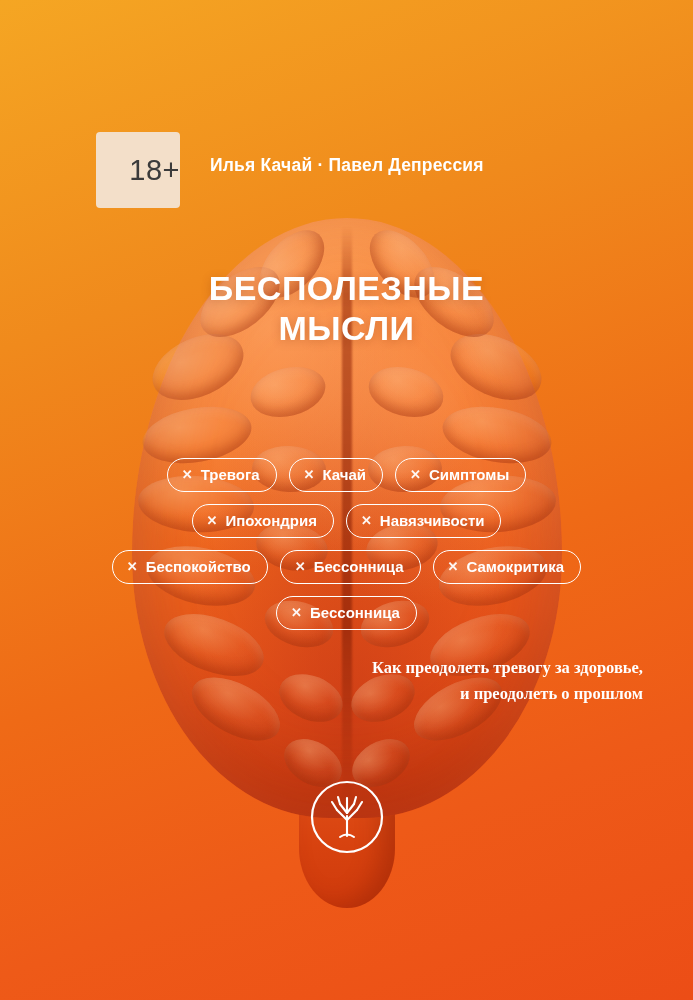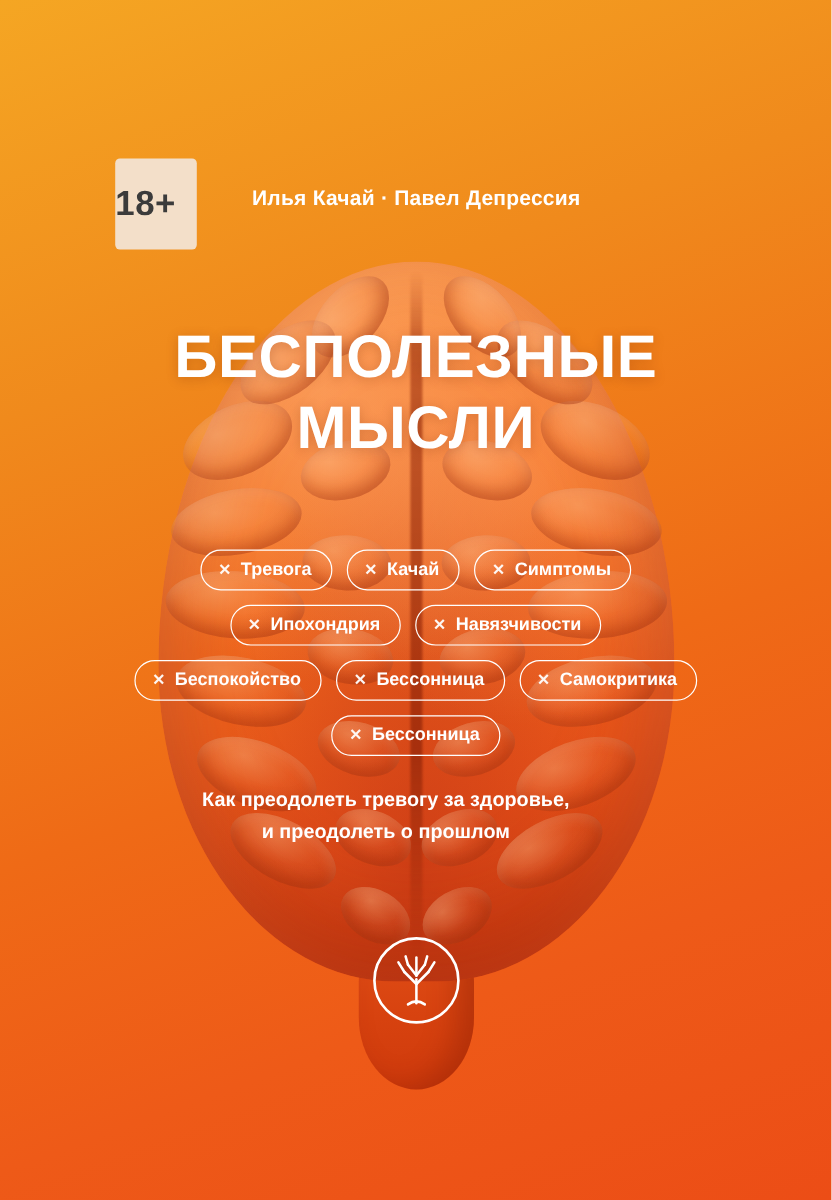--- a/index.html
+++ b/index.html
@@ -76,30 +76,30 @@
     background: radial-gradient(ellipse at 35% 30%, rgba(255,190,140,0.38) 0%, rgba(255,160,110,0.10) 45%, rgba(170,50,15,0.22) 85%);
     box-shadow: inset 0 -6px 12px rgba(150,40,10,0.35),
                 inset 0 6px 10px rgba(255,200,160,0.20);
   }
 
   
   .age-badge {
     position: absolute;
     left: 96px;
     top: 132px;
-    width: 68px;
+    width: 84px;
     height: 76px;
     background: #f3dfc9;
     border-radius: 4px;
     display: flex;
     align-items: center;
-    justify-content: flex-start;
+    justify-content: flex-end;
     color: #3b3b3b;
     font-size: 29px;
-    font-weight: bold;
+    font-weight: normal;
     letter-spacing: 0.5px;
   }
   .authors {
     position: absolute;
     left: 210px;
     top: 155px;
     width: 400px;
     color: #ffffff;
     font-size: 17.5px;
     font-weight: bold;
@@ -107,21 +107,21 @@
   }
 
   
   .title {
     position: absolute;
     left: 0;
     top: 268px;
     width: 693px;
     text-align: center;
     color: #ffffff;
-    font-size: 50px;
+    font-size: 34px;
     font-weight: bold;
     line-height: 1.18;
     letter-spacing: 0.5px;
     text-shadow: 0 2px 10px rgba(120,35,5,0.25);
   }
 
   
   .tags {
     position: absolute;
     left: 50%;
@@ -151,25 +151,26 @@
     font-weight: bold;
     opacity: 0.95;
   }
 
   
   .subtitle {
     position: absolute;
     left: 0;
     top: 655px;
     width: 643px;
-    text-align: center;
+    text-align: right;
     color: #ffffff;
     font-size: 16.5px;
     font-weight: bold;
     line-height: 1.55;
+    font-family: Liberation Serif, serif;
   }
 
   
   .logo {
     position: absolute;
     left: 50%;
     top: 780px;
     transform: translateX(-50%);
     width: 74px;
     height: 74px;

